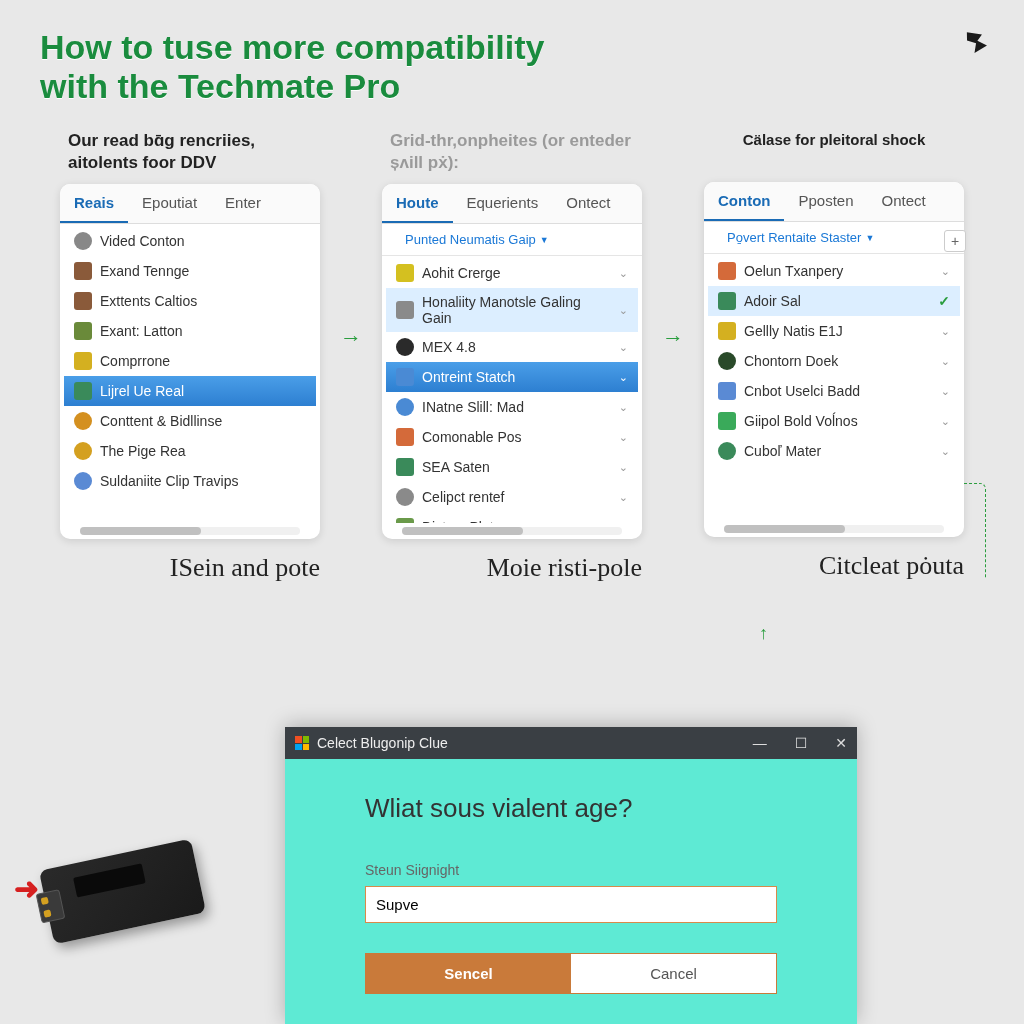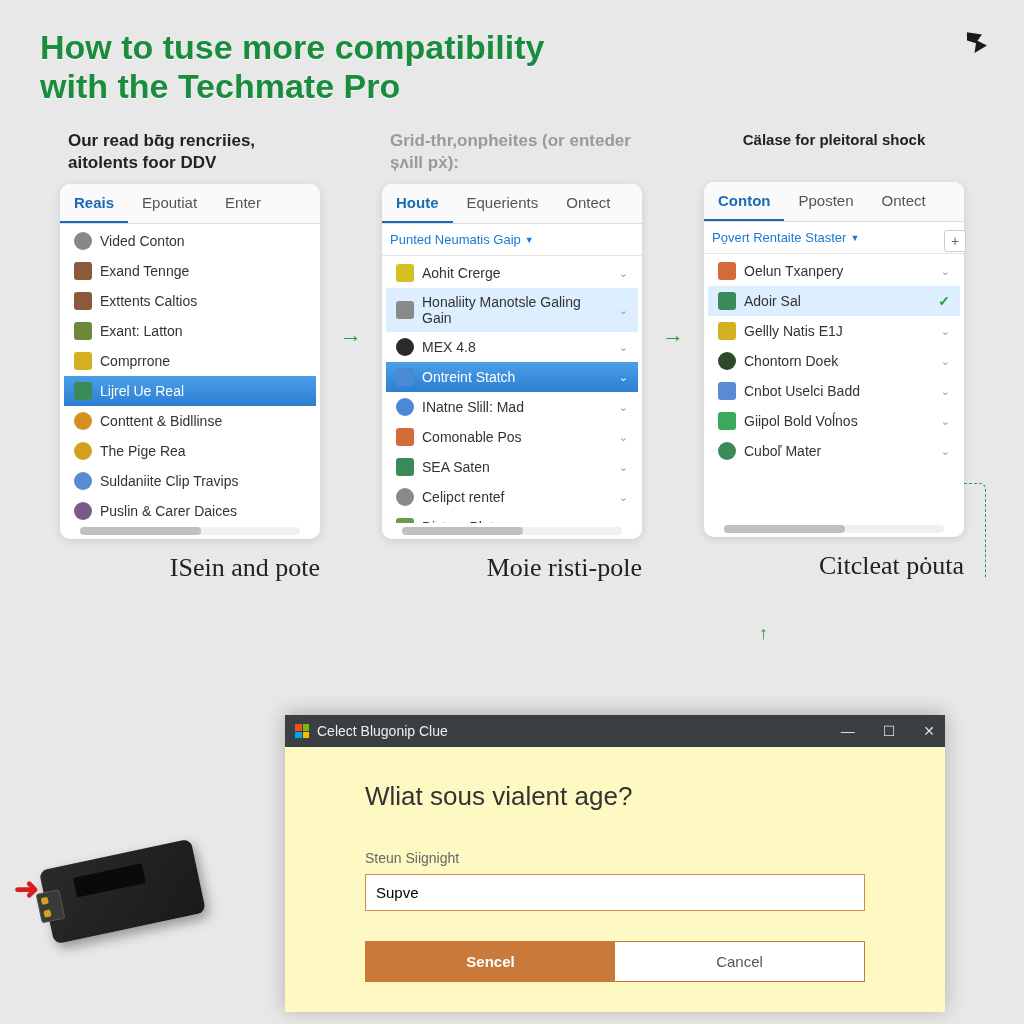--- a/index.html
+++ b/index.html
@@ -8,40 +8,40 @@
 .corner-icon{position:absolute;top:28px;right:34px;transform:rotate(-15deg)}
 .panels{display:flex;justify-content:space-between;padding:10px 60px 0;gap:20px}
 .col{flex:1;display:flex;flex-direction:column}
 .col-head{font-size:17px;font-weight:700;color:#222;min-height:56px;padding:4px 8px 10px;line-height:1.3}
 .col-head.gray{color:#9a9a9a}
 .col-head.small{font-size:15px;font-weight:700;text-align:center}
 .panel{background:#fff;border-radius:10px;box-shadow:0 2px 8px rgba(0,0,0,0.12);overflow:hidden;display:flex;flex-direction:column;height:355px}
 .tabs{display:flex;border-bottom:1px solid #ddd;background:#fafafa}
 .tab{padding:10px 14px;font-size:15px;color:#555;cursor:pointer;border-bottom:2px solid transparent}
 .tab.active{color:#1a6bb5;border-bottom-color:#1a6bb5;font-weight:600}
-.dropdown-bar{display:flex;align-items:center;padding:8px 8px;border-bottom:1px solid #e5e5e5;font-size:13px;color:#1a78d6;cursor:pointer}
+.dropdown-bar{display:flex;align-items:center;padding:8px 23px;border-bottom:1px solid #e5e5e5;font-size:13px;color:#1a78d6;cursor:pointer}
 .dropdown-bar .tri{margin-left:4px;font-size:9px}
 .plus-btn{position:absolute;right:-2px;top:48px;width:22px;height:22px;background:#fff;border:1px solid #ccc;border-radius:3px;display:flex;align-items:center;justify-content:center;font-size:14px;color:#666;cursor:pointer}
 .pos-rel{position:relative}
 .list{flex:1;overflow-y:auto;padding:2px 4px}
 .item{display:flex;align-items:center;padding:6px 10px;font-size:14px;color:#333;cursor:pointer;gap:8px;position:relative}
 .item.selected{background:linear-gradient(#4a9ee8,#2d7fd1);color:#fff}
 .item.light-sel{background:#dceeff}
 .ico{width:18px;height:18px;border-radius:50%;flex-shrink:0;display:flex;align-items:center;justify-content:center;font-size:11px}
 .ico.square{border-radius:3px}
 .chev{margin-left:auto;color:#999;font-size:11px}
 .check{margin-left:auto;color:#2a9d3e;font-weight:bold}
 .scrollbar-h{height:8px;background:#f0f0f0;margin:4px 20px;border-radius:4px;position:relative}
 .scrollbar-h::after{content:'';position:absolute;left:0;top:0;bottom:0;width:55%;background:#c0c0c0;border-radius:4px}
 .caption{text-align:right;font-size:26px;color:#222;margin-top:14px;font-family:Georgia,serif}
 .arrow-green{color:#2a9d3e;font-size:22px;align-self:center;margin-top:-40px}
 .connector{position:absolute;border:1.5px dashed #2a9d3e;pointer-events:none}
 .conn1{top:483px;right:38px;width:22px;height:95px;border-left:none;border-bottom:none;border-radius:0 6px 0 0}
 .arrow-up{position:absolute;right:256px;top:623px;color:#2a9d3e;font-size:18px}
-.dialog{position:absolute;left:285px;bottom:12px;width:660px;background:#fef9c3;box-shadow:0 -2px 20px rgba(0,0,0,0.25);border-radius:2px 2px 0 0}
+.dialog{position:absolute;left:285px;bottom:0;width:572px;background:#5eead4;box-shadow:0 -2px 20px rgba(0,0,0,0.25);border-radius:2px 2px 0 0}
 .titlebar{background:#3a3f44;color:#eee;display:flex;align-items:center;padding:8px 10px;font-size:14px}
 .titlebar .win-icon{width:14px;height:14px;margin-right:8px;display:grid;grid-template:1fr 1fr/1fr 1fr;gap:1px}
 .win-icon span:nth-child(1){background:#f25022}.win-icon span:nth-child(2){background:#7fba00}.win-icon span:nth-child(3){background:#00a4ef}.win-icon span:nth-child(4){background:#ffb900}
 .winbtns{margin-left:auto;display:flex;gap:28px;font-size:14px;color:#ddd}
 .winbtns span{cursor:pointer}
 .dialog-body{padding:34px 80px 30px}
 .dialog-q{font-size:26px;color:#333;font-weight:400;margin-bottom:38px}
 .field-label{font-size:14px;color:#666;margin-bottom:8px}
 .text-input{width:100%;border:1.5px solid #d88a4a;padding:9px 10px;font-size:15px;outline:none}
 .dlg-btns{display:flex;margin-top:30px;border:1px solid #c97a3a}
@@ -109,24 +109,20 @@
               <span>Conttent &amp; Bidllinse</span>
             </div>
             <div class="item">
               <div class="ico" style="background: rgb(212, 160, 32);"></div>
               <span>The Pige Rea</span>
             </div>
             <div class="item">
               <div class="ico" style="background: rgb(90, 138, 212);"></div>
               <span>Suldaniite Clip Travips</span>
             </div>
-            <div class="item">
-              <div class="ico" style="background: rgb(122, 90, 138);"></div>
-              <span>Puslin &amp; Carer Daices</span>
-            </div>
           </div>
           <div class="scrollbar-h"></div>
         </div>
       </div>
       <div class="caption">ISein and pote</div>
     </div>
     <div class="arrow-green">→</div>
     <div class="col">
       <div class="col-head gray">Grid-thr,onpheites (or enteder șʌill pẋ):</div>
       <div class="pos-rel">

